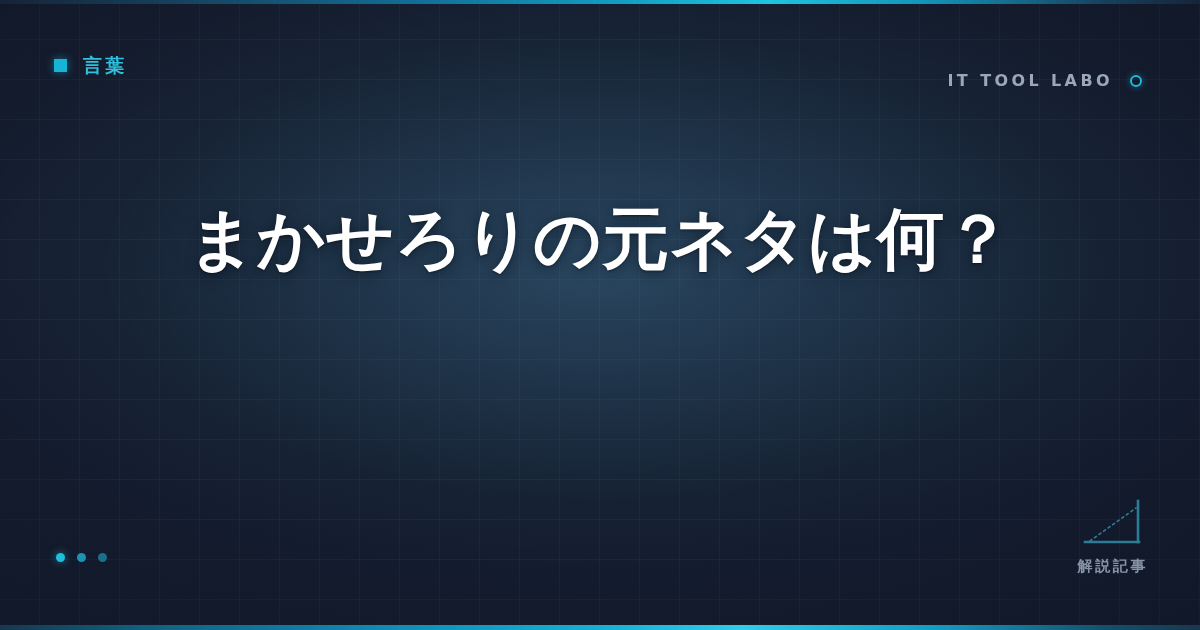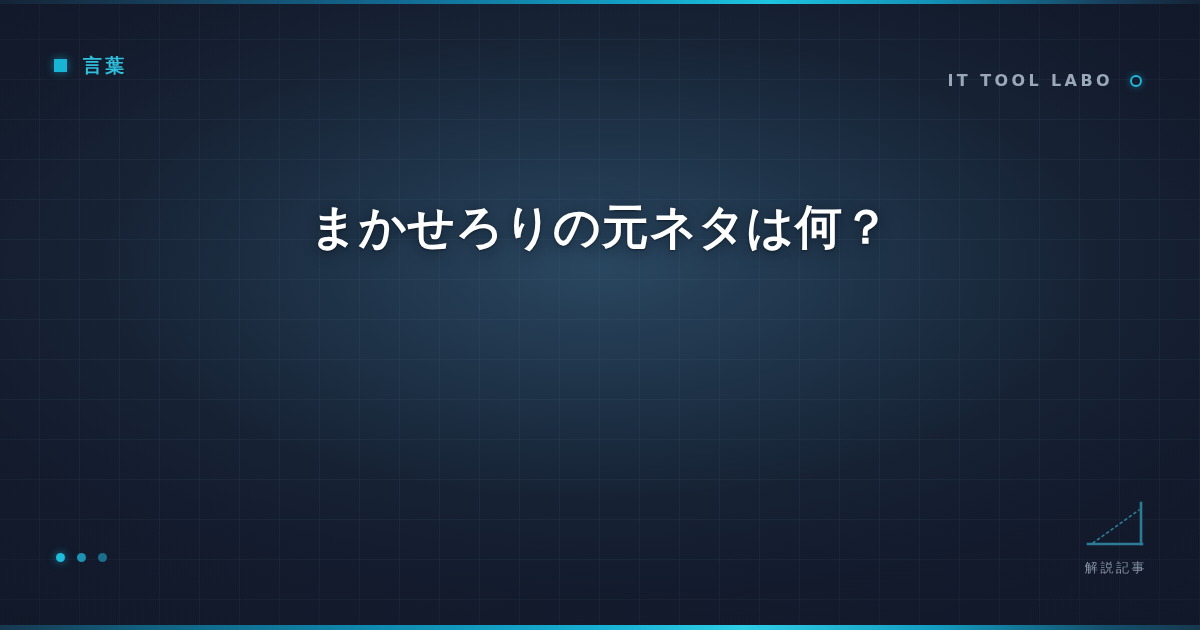--- a/index.html
+++ b/index.html
@@ -104,21 +104,21 @@
   }
 
   
   .title-wrap{
     position:absolute; left:0; right:0; top:196px;
     display:flex; flex-direction:column; align-items:center;
     z-index:4;
   }
   .title-line{
     color:#ffffff;
-    font-size:47px;
+    font-size:67px;
     font-weight:700;
     line-height:1.30;
     letter-spacing:0.5px;
     text-align:left;
     white-space:nowrap;
     text-shadow:0 2px 14px rgba(6,12,22,0.55), 0 1px 2px rgba(4,9,18,0.5);
   }
 
   
   .dots{
@@ -131,21 +131,21 @@
   .dot.d3{ background:#1b6f8d; }
 
   
   .motif{
     position:absolute; right:52px; bottom:56px;
     display:flex; flex-direction:column; align-items:center;
     gap:11px; z-index:4;
   }
   .motif-graph{ display:block; }
   .motif-cap{
-    color:#8794a6; font-size:13px; font-weight:400;
+    color:#8794a6; font-size:15px; font-weight:700;
     letter-spacing:2.6px; line-height:1;
   }
 </style>
 </head>
 <body>
 
 <div class="card">
 
   <div class="bg-base"></div>
   <div class="bg-grid"></div>

